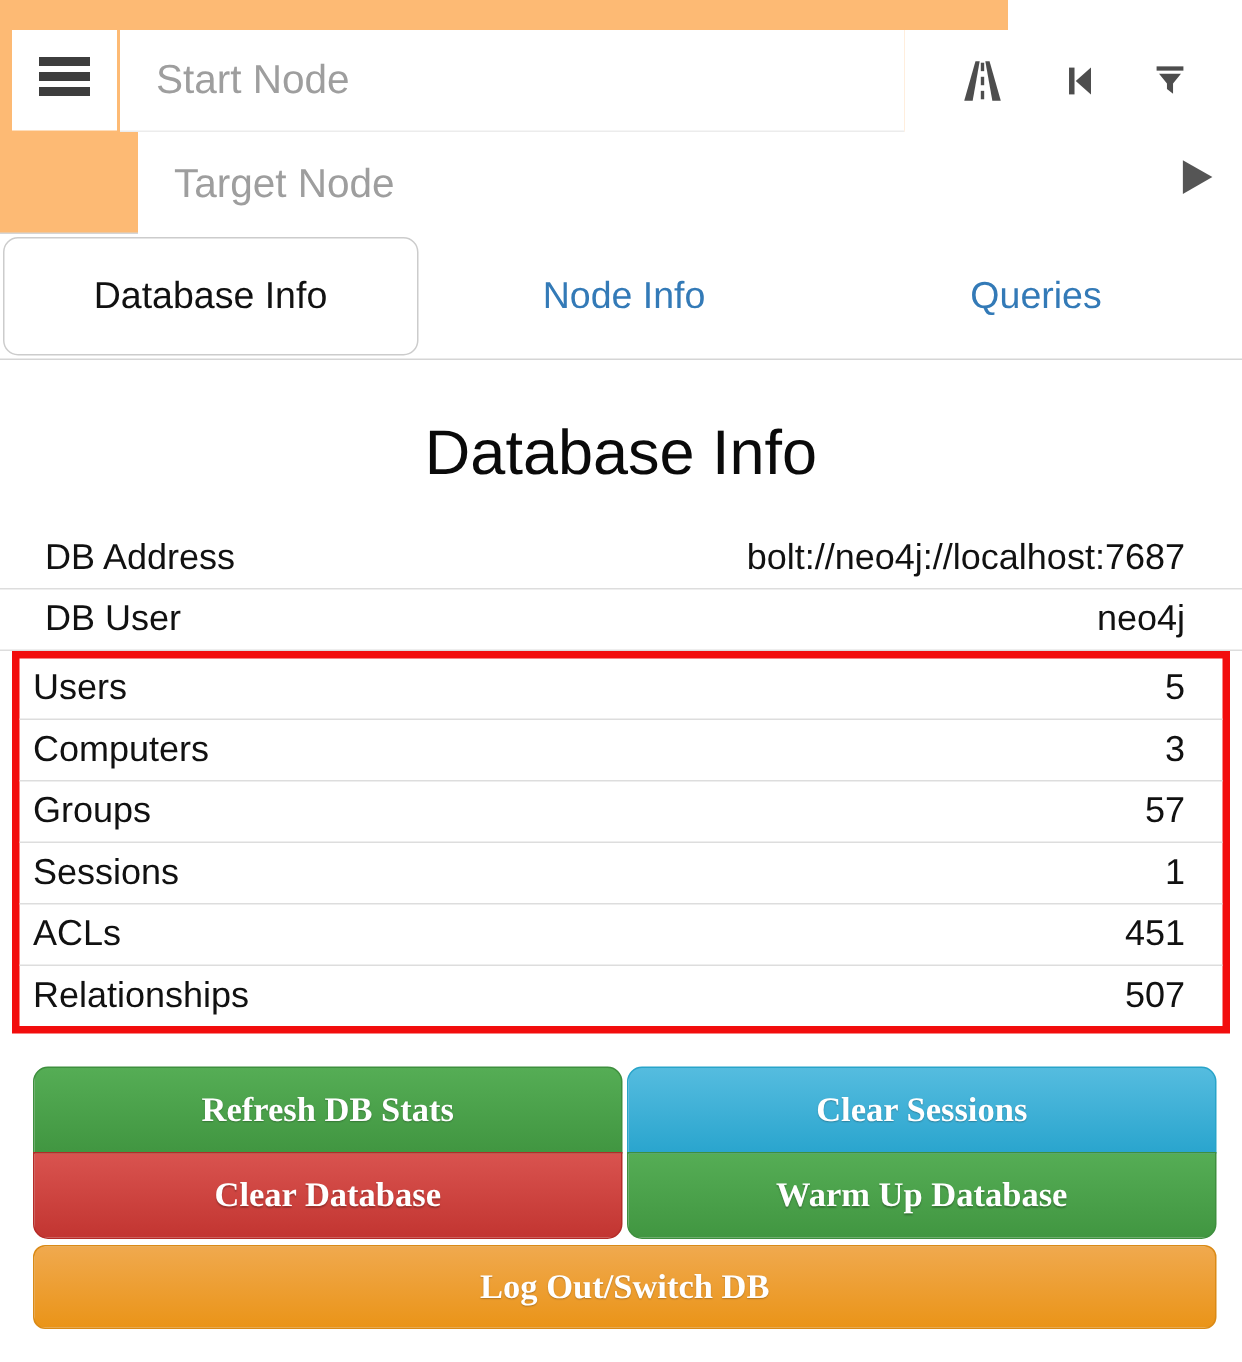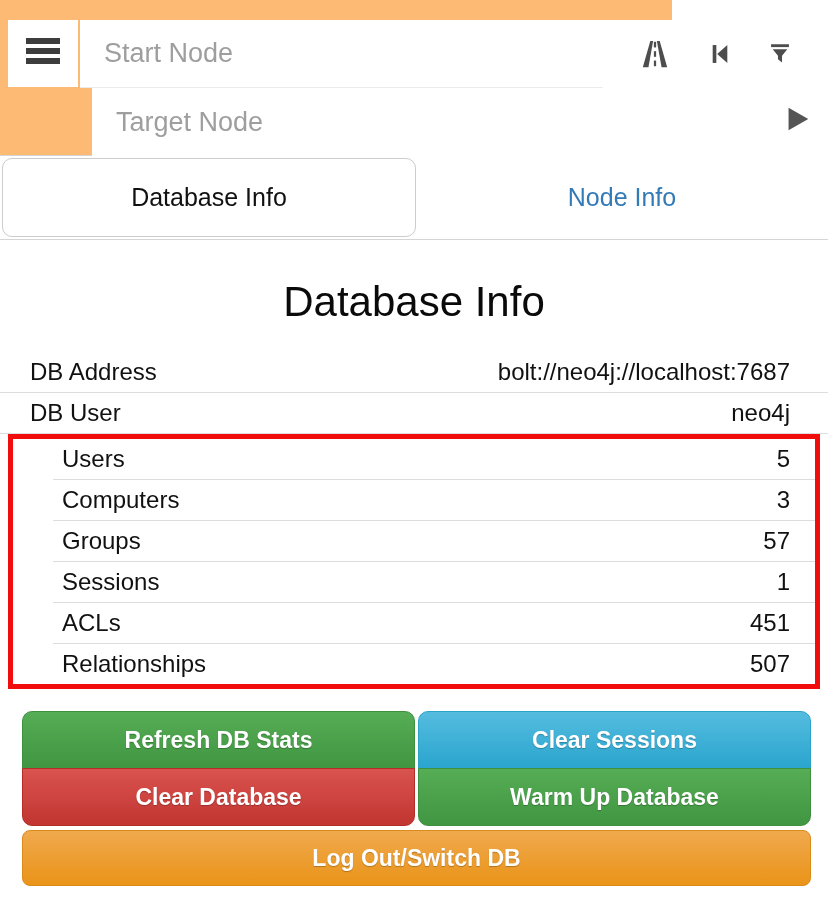--- a/index.html
+++ b/index.html
@@ -91,34 +91,34 @@
     display: flex; justify-content: space-between; align-items: center;
     font-size: 24px; line-height: 30px;
     padding: 5px 38px 5px 30px;
     border-bottom: 1px solid #ddd;
   }
   .info-row .value { text-align: right; }
   .red-box {
     border: 5px solid #f20d0d;
     margin: 0 8px;
   }
-  .red-box .info-row { padding: 5px 25px 5px 9px; margin-left: 40px; }
+  .red-box .info-row { padding: 5px 25px 5px 9px; }
   .red-box .info-row:last-child { border-bottom: none; }
 
   
   .btn-grid {
     display: grid;
     grid-template-columns: 1fr 1fr;
     column-gap: 3px;
     margin: 22px 17px 0 22px;
   }
   .btn {
     height: 58px;
     border: 1px solid transparent;
-    font-family: Liberation Sans, sans-serif;
+    font-family: Liberation Serif, serif;
     font-size: 23px; font-weight: bold; color: #fff;
     text-shadow: 0 1px 1px rgba(0,0,0,0.25);
     cursor: pointer;
   }
   .btn.green  { background: linear-gradient(to bottom, #55ad55, #419641); border-color: #3e8f3e; }
   .btn.blue   { background: linear-gradient(to bottom, #55bcdf, #2aa5ce); border-color: #28a4c9; }
   .btn.red    { background: linear-gradient(to bottom, #d9534f, #c23531); border-color: #b52b27; }
   .btn.orange { background: linear-gradient(to bottom, #f0a94e, #ea9418); border-color: #da8a16; }
   .btn.top-left     { border-radius: 10px 10px 0 0; }
   .btn.top-right    { border-radius: 10px 10px 0 0; }
@@ -182,20 +182,21 @@
       <svg width="30" height="32" viewBox="0 0 32 32">
         <polygon points="7,4 28,16 7,28"></polygon>
       </svg>
     </div>
   </div>
 </div>
 
 <div class="tabbar">
   <div class="tab active">Database Info</div>
   <div class="tab">Node Info</div>
+  <div class="tab">Queries</div>
 </div>
 
 <div class="content">
 
   <div class="page-title">Database Info</div>
 
   <div class="info-table">
     <div class="info-row">
       <span class="label">DB Address</span>
       <span class="value">bolt://neo4j://localhost:7687</span>

